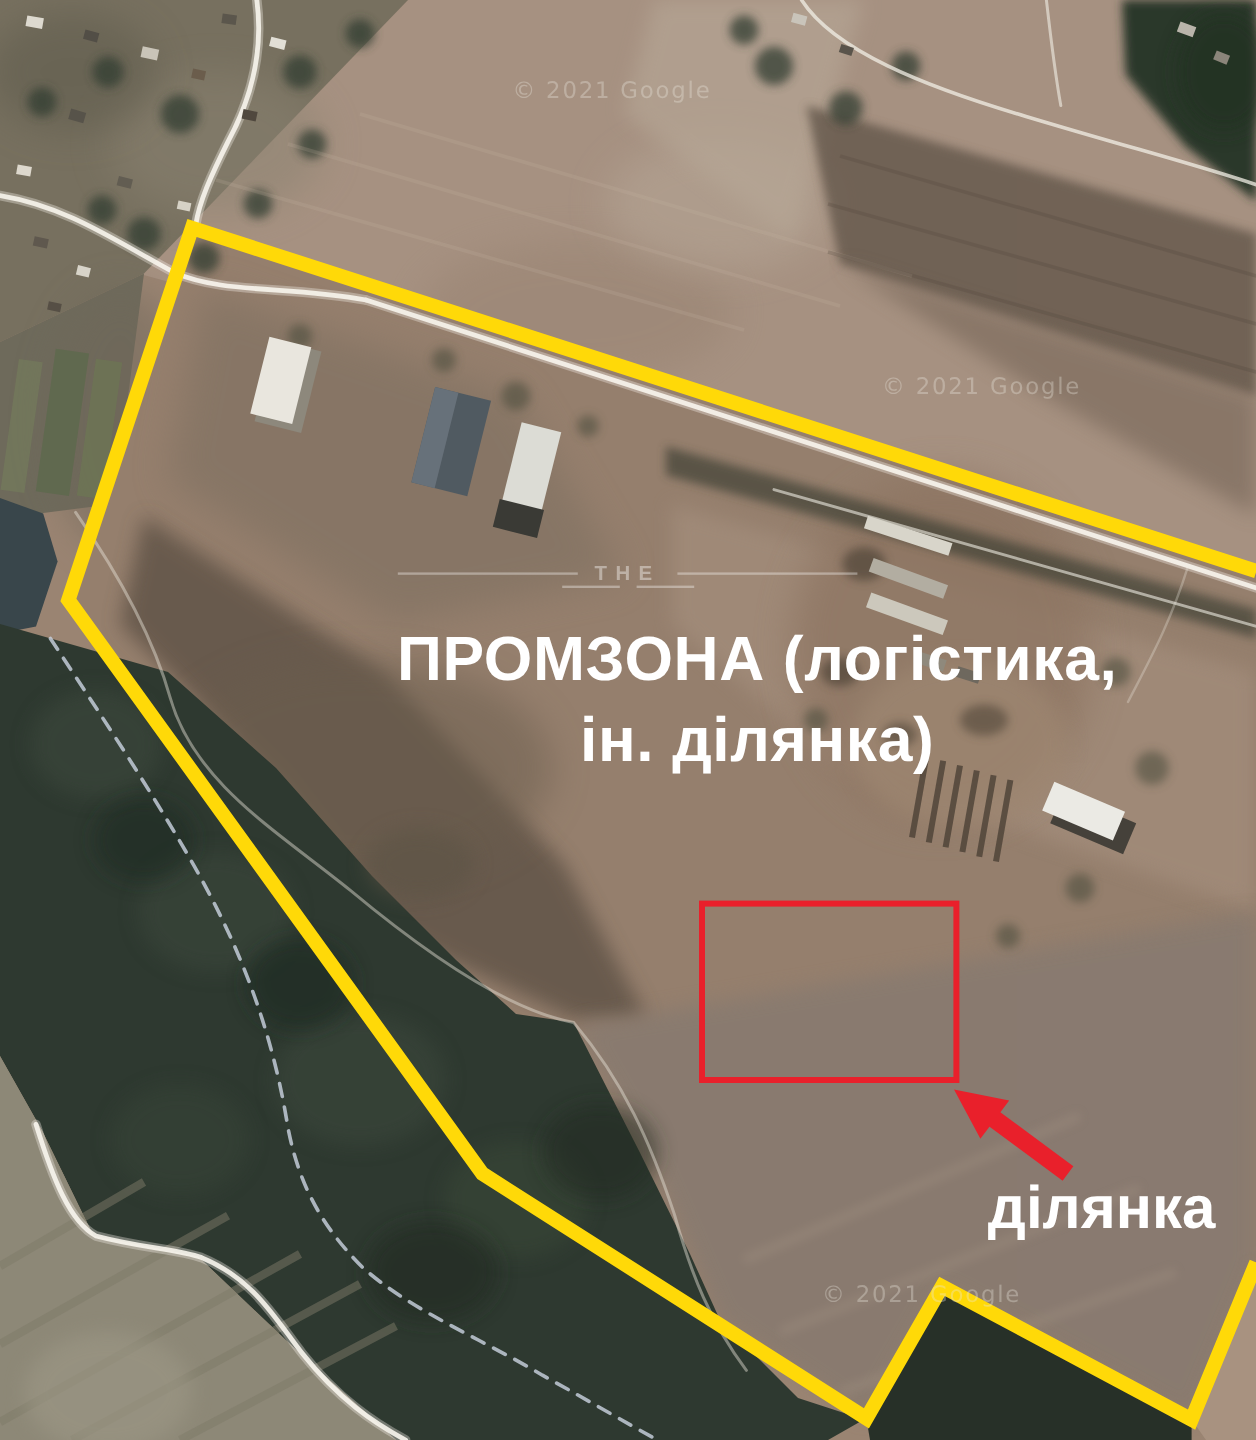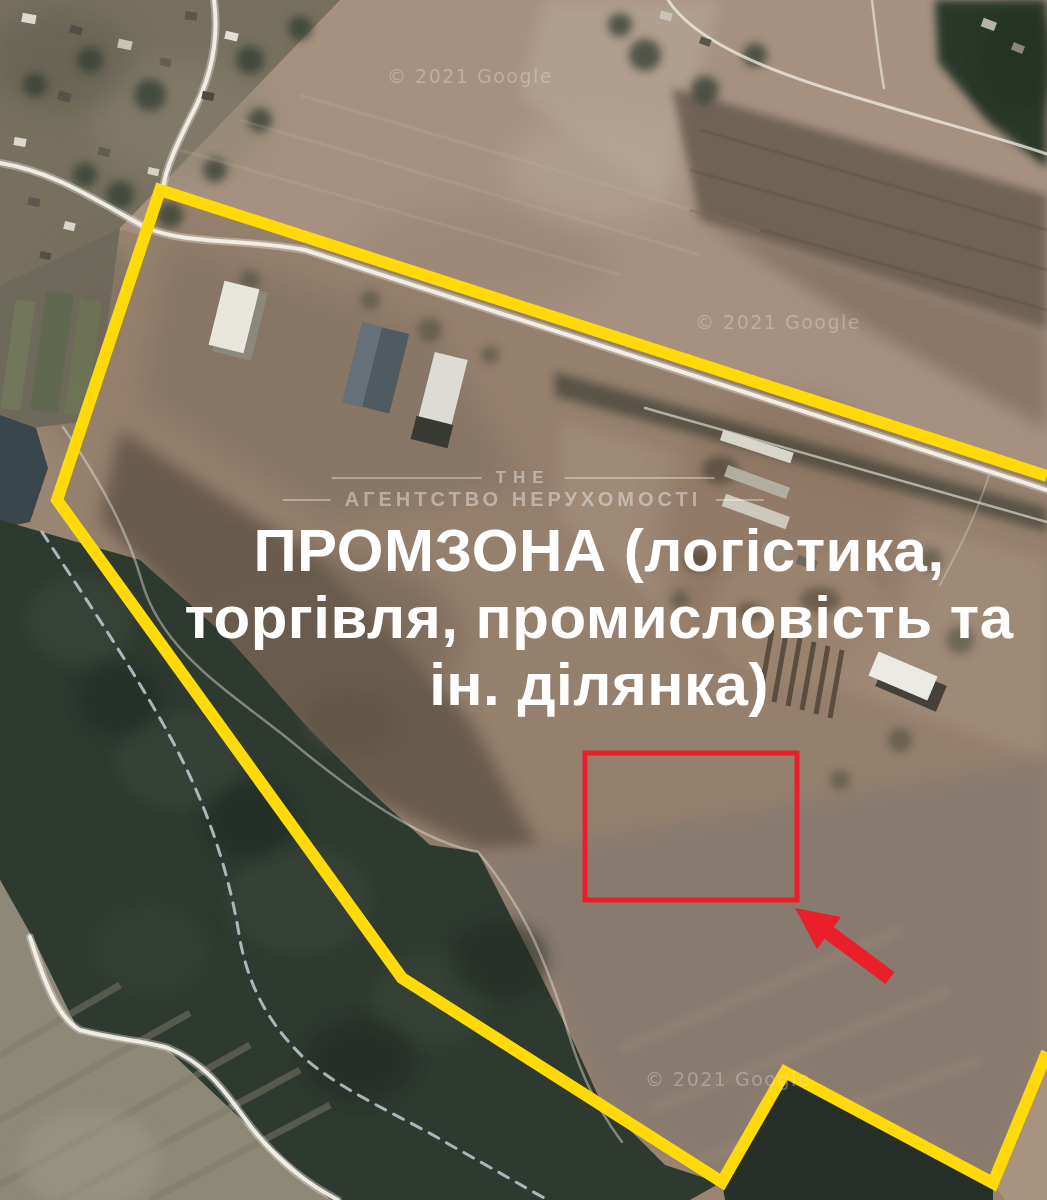--- a/index.html
+++ b/index.html
@@ -1,27 +1,27 @@
 <!DOCTYPE html>
 <html><head>
 <meta charset="utf-8">
 <style>
   html,body{margin:0;padding:0;background:#111;}
   #stage{position:relative;width:1047px;height:1200px;overflow:hidden;
          font-family:"Liberation Sans",sans-serif;background:#9a8472;}
   #satmap{position:absolute;left:0;top:0;}
   .overlay{position:absolute;pointer-events:none;}
-  .zone-title{left:599px;top:517px;transform:translateX(-50%);
-      text-align:center;color:#ffffff;font-weight:700;font-size:60px;
+  .zone-title{left:631px;top:517px;transform:translateX(-50%);
+      text-align:center;color:#ffffff;font-weight:700;font-size:52px;
       line-height:67px;white-space:nowrap;letter-spacing:0.5px;}
   .plot-label{left:918px;top:977px;transform:translateX(-50%);
       color:#ffffff;font-weight:700;font-size:50px;white-space:nowrap;}
   .copyright{transform:translate(-50%,-50%);color:rgba(235,232,224,0.34);
       font-size:19px;letter-spacing:1.5px;white-space:nowrap;
-      font-family:"DejaVu Sans",sans-serif;}
+      font-family:"DejaVu Sans",sans-serif;margin-left:40px;}
   .cp1{left:470px;top:76px;} .cp2{left:778px;top:322px;} .cp3{left:728px;top:1079px;}
   .watermark{left:523px;top:468px;transform:translateX(-50%);
       display:flex;flex-direction:column;align-items:center;}
   .wm-row{display:flex;align-items:center;gap:14px;color:rgba(255,255,255,0.40);}
   .wm-rule{display:inline-block;height:2px;background:rgba(255,255,255,0.35);}
   .wm-rule.long{width:150px;} .wm-rule.short{width:48px;}
   .wm-the{font-size:17px;letter-spacing:7px;font-weight:700;}
   .wm-capital{font-family:"DejaVu Serif",serif;font-style:italic;
       font-size:112px;line-height:1.05;letter-spacing:14px;
       color:rgba(255,255,255,0.27);margin:6px 0 2px 14px;}
@@ -225,29 +225,28 @@
 </svg>
 
 <div class="overlay watermark">
   <div class="wm-row">
     <span class="wm-rule long"></span>
     <span class="wm-the">THE</span>
     <span class="wm-rule long"></span>
   </div>
   <div class="wm-row">
     <span class="wm-rule short"></span>
-    <span class="wm-agency">АГЕНТСТВО НЕРУХОМОСТІ</span>
     <span class="wm-rule short"></span>
   </div>
 </div>
 
 <div class="overlay zone-title">
   <div>ПРОМЗОНА (логістика,</div>
-  <div>торгівля, промисловість та</div>
   <div>ін. ділянка)</div>
 </div>
 
+<div class="overlay plot-label">ділянка</div>
 
 <div class="overlay copyright cp1">© 2021 Google</div>
 <div class="overlay copyright cp2">© 2021 Google</div>
 <div class="overlay copyright cp3">© 2021 Google</div>
 
 </div>
 
 </body></html>

